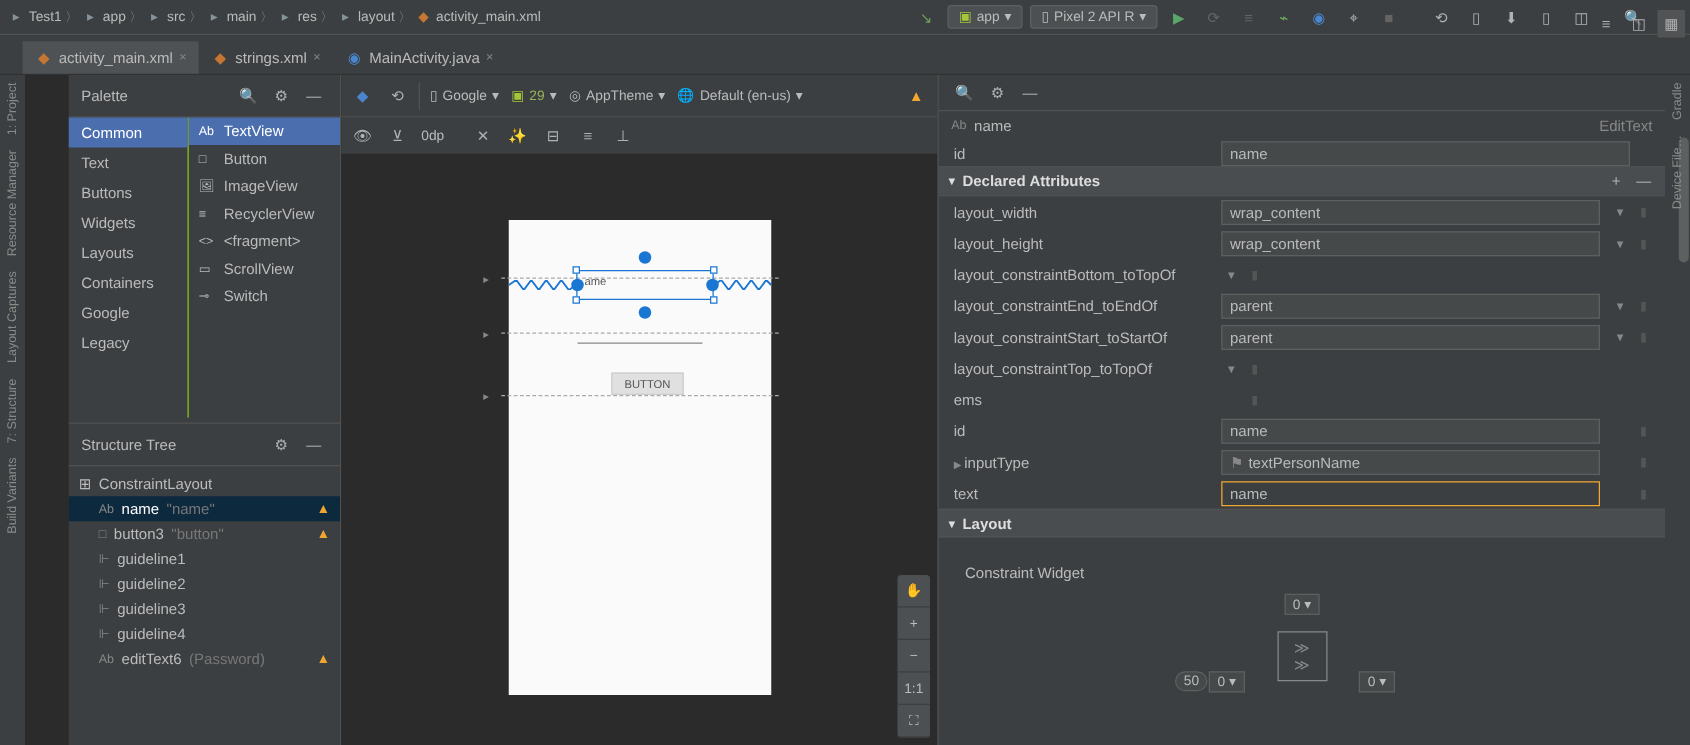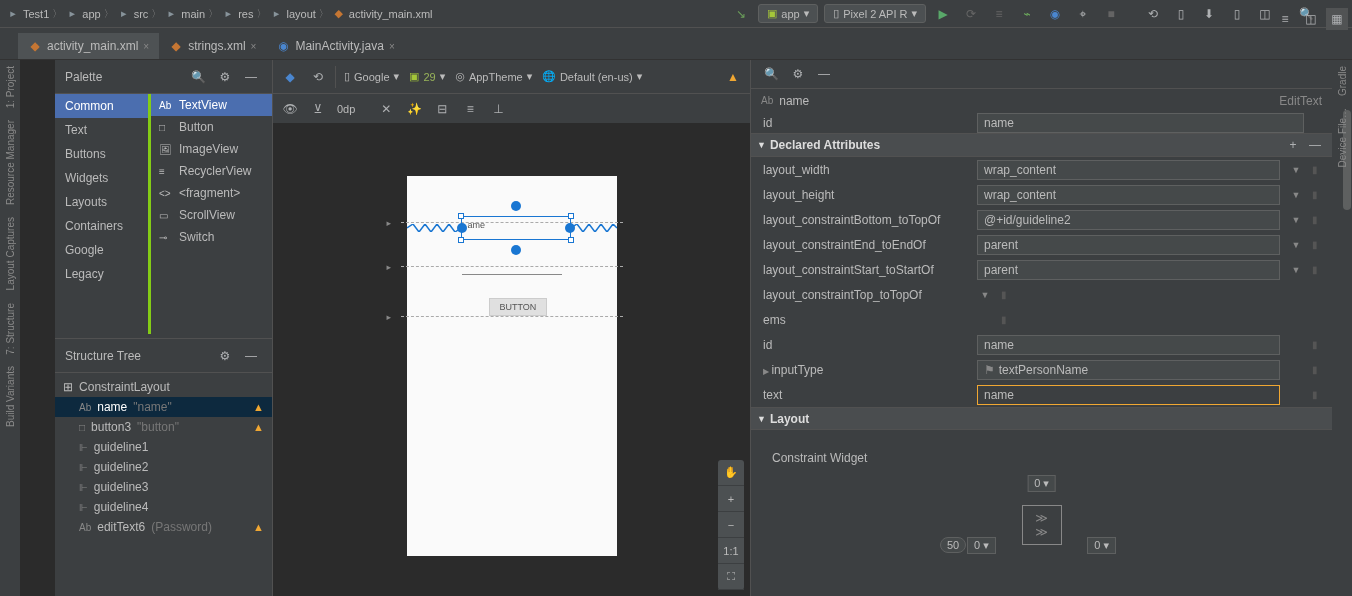--- a/index.html
+++ b/index.html
@@ -17,21 +17,21 @@
 .tab.active { background: #4e5254; }
 .tab-close { color: #888; font-size: 10px; }
 .mainrow { display: flex; height: calc(100% - 60px); }
 .left-gutter, .right-gutter { width: 20px; background: #3c3f41; display: flex; flex-direction: column; align-items: center; font-size: 10px; color: #8a8a8a; }
 .vtext { writing-mode: vertical-rl; transform: rotate(180deg); padding: 6px 0; cursor: pointer; }
 .palette-panel { width: 218px; background: #3c3f41; display: flex; flex-direction: column; border-right: 1px solid #515151; margin-left: 35px; }
 .panel-header { height: 34px; display: flex; align-items: center; padding: 0 10px; border-bottom: 1px solid #515151; }
 .panel-title { flex: 1; font-size: 12px; color: #bbb; }
 .hdr-icons { display: flex; gap: 4px; }
 .palette-body { display: flex; flex: 0 0 240px; }
-.palette-cats { width: 96px; border-right: 3px solid #84cc16; }
+.palette-cats { width: 96px; border-right: 1px solid #84cc16; }
 .cat { padding: 5px 10px; font-size: 12px; color: #bbb; cursor: pointer; }
 .cat.active { background: #4b6eaf; color: #fff; }
 .palette-items { flex: 1; }
 .pitem { display: flex; align-items: center; gap: 6px; padding: 4px 8px; font-size: 12px; color: #bbb; cursor: grab; }
 .pitem.active { background: #4b6eaf; color: #fff; }
 .comp-tree-panel { flex: 1; display: flex; flex-direction: column; border-top: 1px solid #515151; margin-top: 4px; }
 .tree { padding: 4px 0; }
 .tnode { display: flex; align-items: center; gap: 6px; padding: 3px 8px; font-size: 12px; cursor: pointer; }
 .tnode.sel { background: #0d293e; color: #fff; }
 .tind1 { padding-left: 24px; }
@@ -408,21 +408,20 @@
           <span class="attr-flag" style="color: rgb(85, 85, 85);">▮</span>
         </div>
         <div class="attr-row">
           <span class="attr-label">layout_height</span>
           <span class="attr-val">wrap_content</span>
           <span class="attr-dd">▼</span>
           <span class="attr-flag" style="color: rgb(85, 85, 85);">▮</span>
         </div>
         <div class="attr-row">
           <span class="attr-label">layout_constraintBottom_toTopOf</span>
-          <span class="attr-val">@+id/guideline2</span>
           <span class="attr-dd">▼</span>
           <span class="attr-flag" style="color: rgb(85, 85, 85);">▮</span>
         </div>
         <div class="attr-row">
           <span class="attr-label">layout_constraintEnd_toEndOf</span>
           <span class="attr-val">parent</span>
           <span class="attr-dd">▼</span>
           <span class="attr-flag" style="color: rgb(85, 85, 85);">▮</span>
         </div>
         <div class="attr-row">

